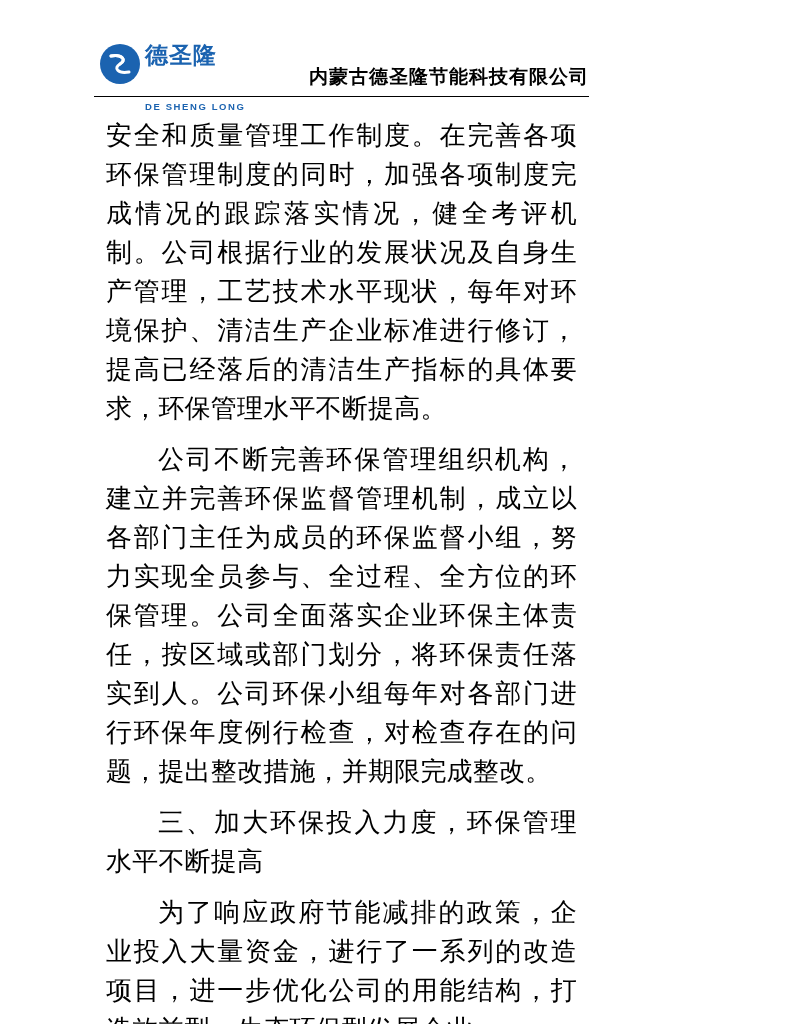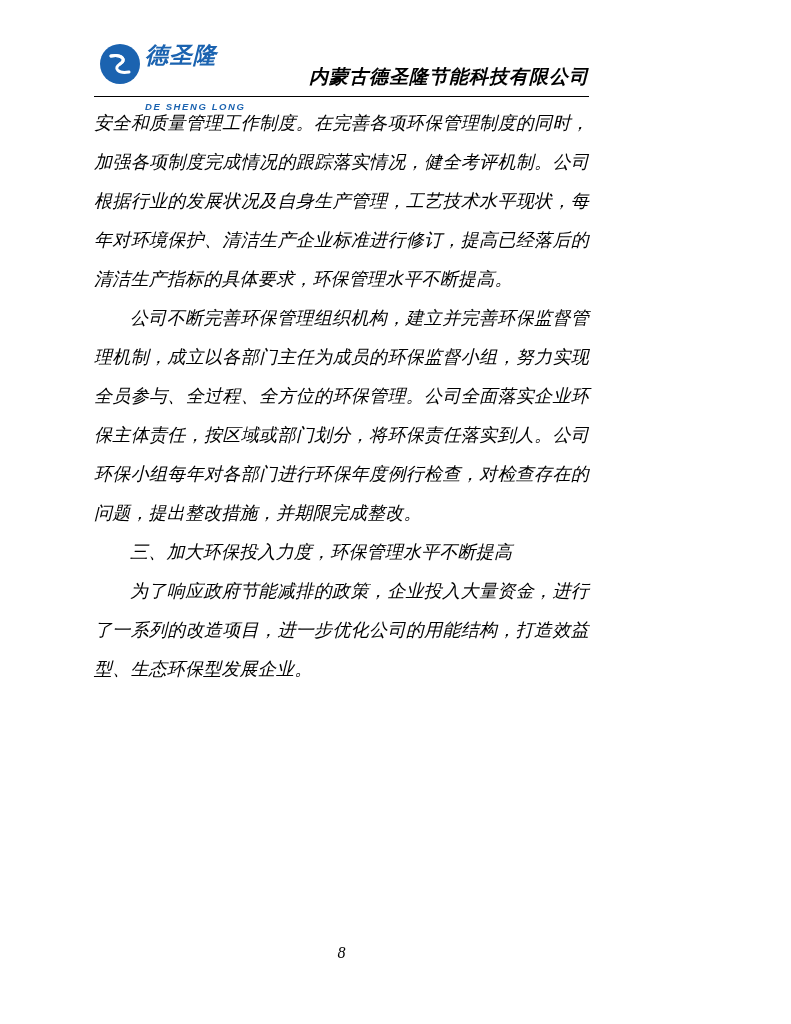--- a/index.html
+++ b/index.html
@@ -14,21 +14,20 @@
     color: #000000;
     position: relative;
     overflow: hidden;
   }
   .page {
     position: relative;
     width: 683px;
     height: 1024px;
     box-sizing: border-box;
     padding: 0;
-    font-style: italic;
   }
   
   .header {
     position: absolute;
     top: 38px;
     left: 94px;
     right: 94px;
     height: 62px;
   }
   .logo-wrap {
@@ -94,26 +93,26 @@
     border-top: 1.6px solid #000;
   }
   
   .content {
     position: absolute;
     left: 94px;
     right: 94px;
     top: 104px;
   }
   .para {
-    font-size: 18px;
+    font-size: 26px;
     line-height: 39px;
     text-align: justify;
     text-justify: inter-ideograph;
     text-indent: 2em;
-    margin: 0;
+    margin: 12px;
     letter-spacing: 0.2px;
   }
   .para.noindent { text-indent: 0; }
   
   .page-number {
     position: absolute;
     left: 0;
     right: 0;
     top: 944px;
     text-align: center;

